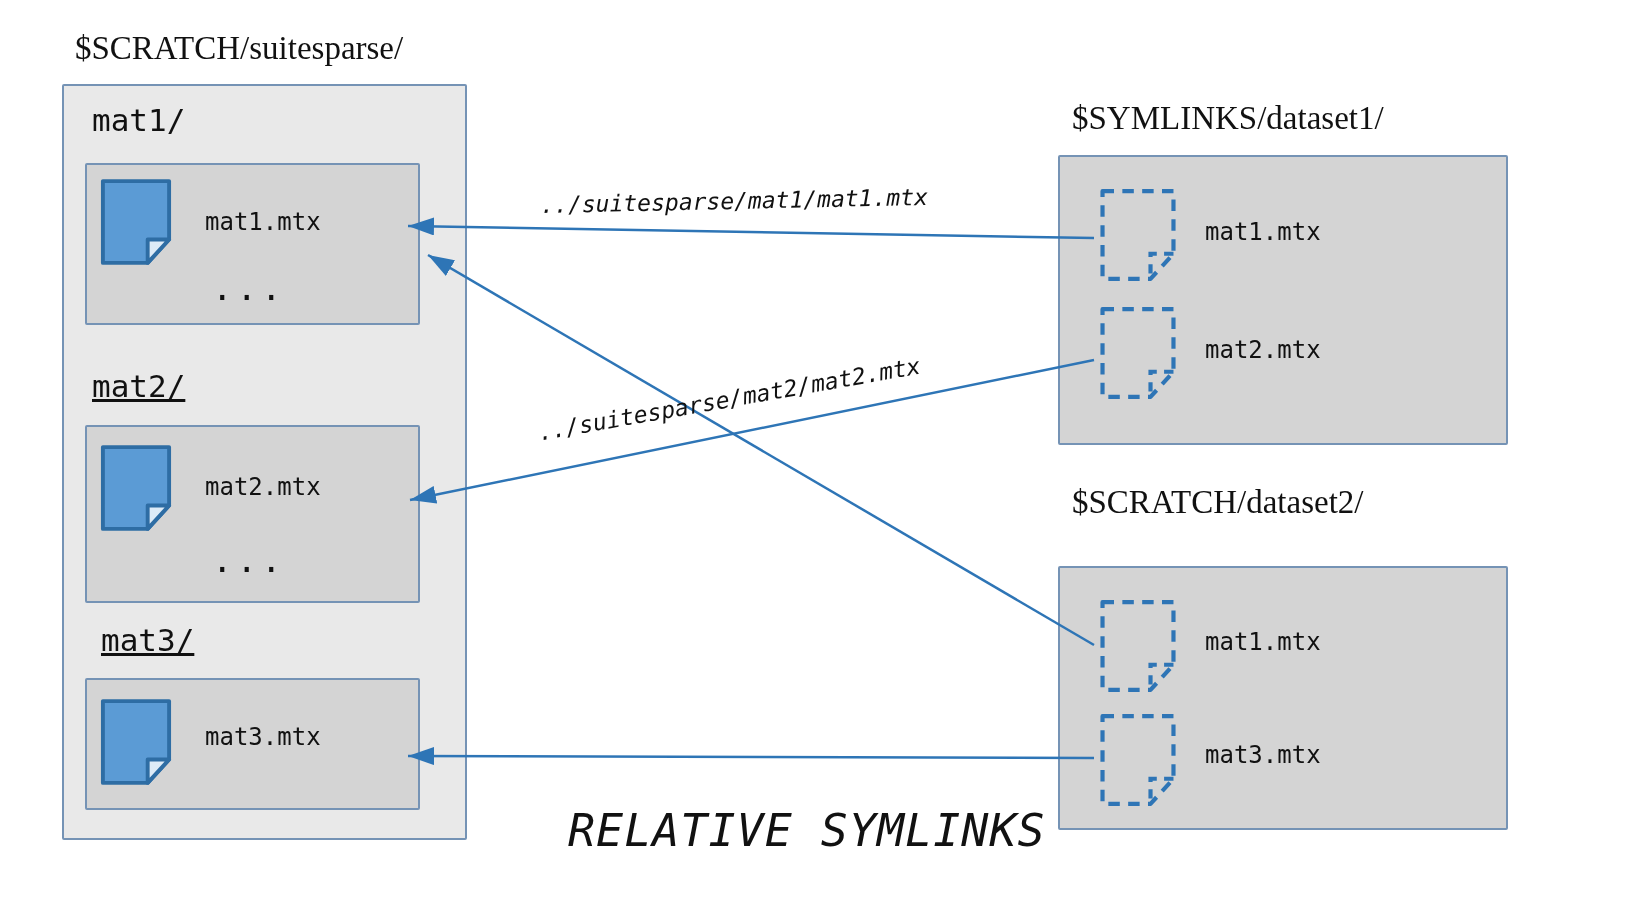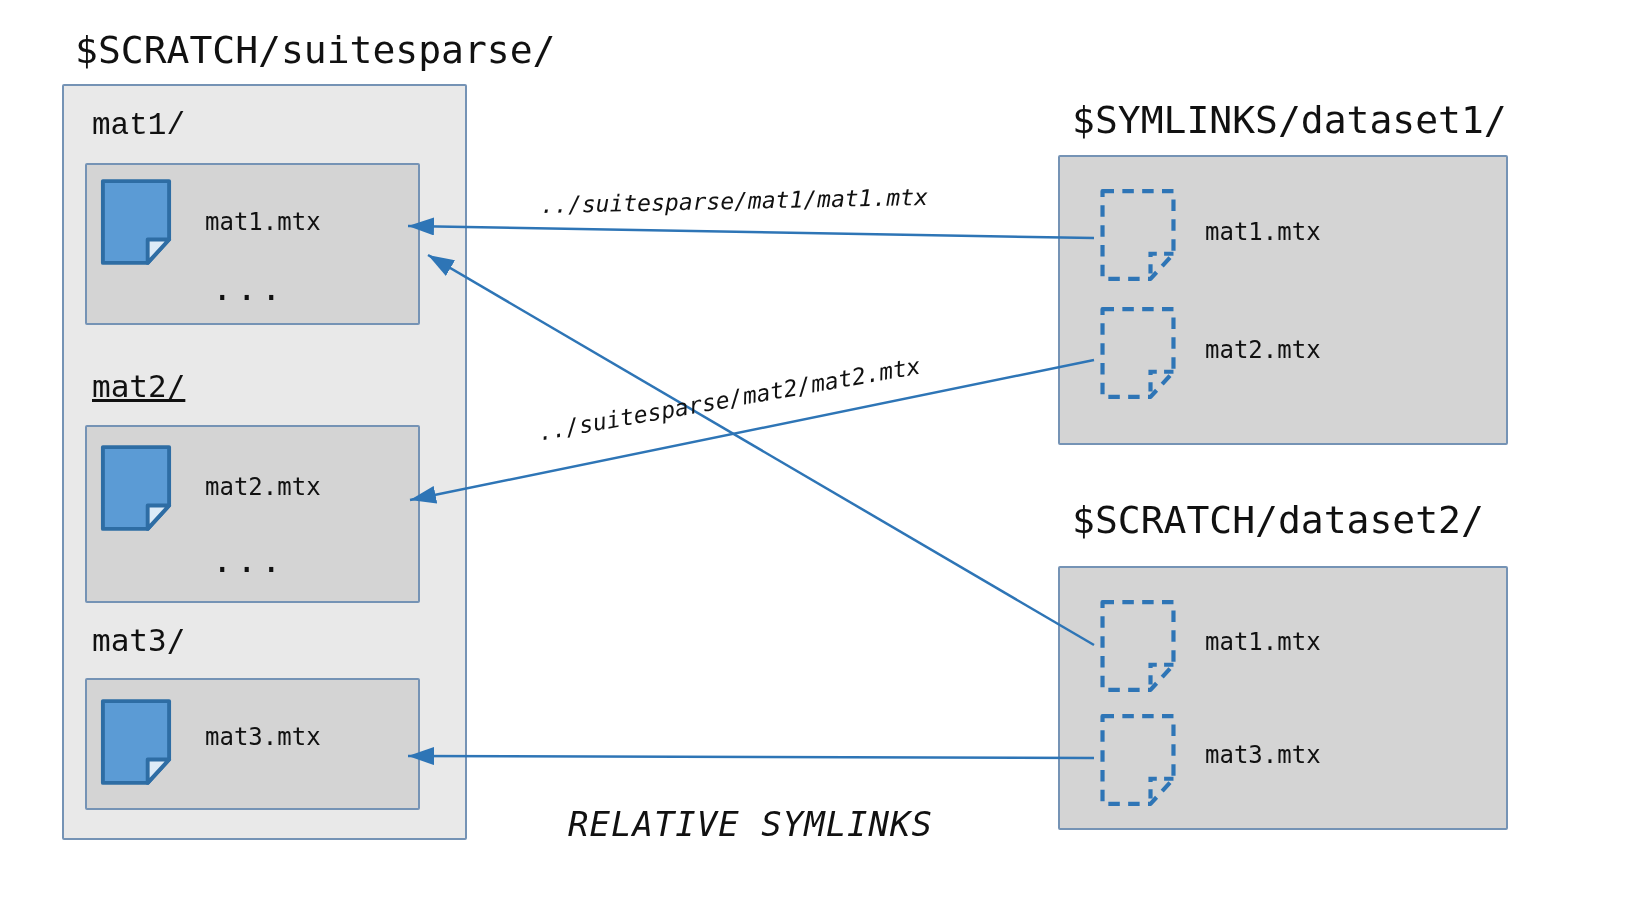--- a/index.html
+++ b/index.html
@@ -1,21 +1,21 @@
 <!DOCTYPE html>
 <html><head>
 <meta charset="utf-8">
 <style>
   * { margin: 0; padding: 0; box-sizing: border-box; }
   html, body { width: 1642px; height: 924px; background: #ffffff; overflow: hidden; }
   body { font-family: "DejaVu Sans Mono", monospace; color: #111; position: relative; }
 
   .abs { position: absolute; }
 
-  .heading { font-size: 38px; line-height: 1.1; white-space: nowrap; }
+  .heading { font-size: 33px; line-height: 1.1; white-space: nowrap; font-family: Liberation Serif, serif; }
 
   .outer-box {
     background: #E9E9E9;
     border: 2px solid #7593B5;
     border-radius: 2px;
   }
   .inner-box, .dataset-box {
     background: #D4D4D4;
     border: 2px solid #7593B5;
     border-radius: 2px;
@@ -28,60 +28,60 @@
   .link-label {
     font-size: 23px;
     font-style: italic;
     white-space: nowrap;
     color: #111;
   }
   #link-label-1 { transform: rotate(-1.2deg); transform-origin: 0 0; }
   #link-label-2 { transform: rotate(-10deg); transform-origin: 0 0; }
 
   .caption {
-    font-size: 34px;
+    font-size: 45px;
     font-style: italic;
     letter-spacing: 1px;
     white-space: nowrap;
   }
 
   svg.arrows {
     position: absolute;
     left: 0; top: 0;
     width: 1642px; height: 924px;
     pointer-events: none;
   }
   svg.arrows line { stroke: #2E75B6; stroke-width: 2.5; }
 </style>
 </head>
 <body>
 
 <div class="abs heading" style="left:75px; top:30px;">$SCRATCH/suitesparse/</div>
 
 <div class="abs outer-box" style="left:62px; top:84px; width:405px; height:756px;"></div>
 
-<div class="abs dir-label" style="left:92px; top:108px;font-family:Liberation Mono, monospace;">mat1/</div>
+<div class="abs dir-label" style="left:92px; top:102px;">mat1/</div>
 <div class="abs inner-box" style="left:85px; top:163px; width:335px; height:162px;"></div>
 <svg class="abs" style="left:99px; top:177px;" width="74" height="90" viewBox="0 0 76 92">
   <path d="M4 4 H72 V64 L50 88 H4 Z" fill="#5B9BD5" stroke="#2E6DA4" stroke-width="4" stroke-linejoin="round"></path>
   <path d="M72 64 L50 64 L50 88 Z" fill="#DDEBF7" stroke="#2E6DA4" stroke-width="4" stroke-linejoin="round"></path>
 </svg>
 <div class="abs file-label" style="left:205px; top:208px;">mat1.mtx</div>
 <div class="abs ellipsis" style="left:212px; top:268px;">...</div>
 
 <div class="abs dir-label" style="left:92px; top:368px;text-decoration:underline;">mat2/</div>
 <div class="abs inner-box" style="left:85px; top:425px; width:335px; height:178px;"></div>
 <svg class="abs" style="left:99px; top:443px;" width="74" height="90" viewBox="0 0 76 92">
   <path d="M4 4 H72 V64 L50 88 H4 Z" fill="#5B9BD5" stroke="#2E6DA4" stroke-width="4" stroke-linejoin="round"></path>
   <path d="M72 64 L50 64 L50 88 Z" fill="#DDEBF7" stroke="#2E6DA4" stroke-width="4" stroke-linejoin="round"></path>
 </svg>
 <div class="abs file-label" style="left:205px; top:473px;">mat2.mtx</div>
 <div class="abs ellipsis" style="left:212px; top:540px;">...</div>
 
-<div class="abs dir-label" style="left:92px; top:622px;">mat3/</div>
+<div class="abs dir-label" style="left:101px; top:622px;text-decoration:underline;">mat3/</div>
 <div class="abs inner-box" style="left:85px; top:678px; width:335px; height:132px;"></div>
 <svg class="abs" style="left:99px; top:697px;" width="74" height="90" viewBox="0 0 76 92">
   <path d="M4 4 H72 V64 L50 88 H4 Z" fill="#5B9BD5" stroke="#2E6DA4" stroke-width="4" stroke-linejoin="round"></path>
   <path d="M72 64 L50 64 L50 88 Z" fill="#DDEBF7" stroke="#2E6DA4" stroke-width="4" stroke-linejoin="round"></path>
 </svg>
 <div class="abs file-label" style="left:205px; top:723px;">mat3.mtx</div>
 
 <div class="abs heading" style="left:1072px; top:100px;">$SYMLINKS/dataset1/</div>
 <div class="abs dataset-box" style="left:1058px; top:155px; width:450px; height:290px;"></div>
 
@@ -90,21 +90,21 @@
   <path d="M72 64 L50 64 L50 88" fill="none" stroke="#2E75B6" stroke-width="4" stroke-dasharray="9 7"></path>
 </svg>
 <div class="abs file-label" style="left:1205px; top:218px;">mat1.mtx</div>
 
 <svg class="abs" style="left:1098px; top:305px;" width="80" height="96" viewBox="0 0 76 92">
   <path d="M4 4 H72 V64 L50 88 H4 Z" fill="none" stroke="#2E75B6" stroke-width="4" stroke-dasharray="11 8" stroke-linejoin="round"></path>
   <path d="M72 64 L50 64 L50 88" fill="none" stroke="#2E75B6" stroke-width="4" stroke-dasharray="9 7"></path>
 </svg>
 <div class="abs file-label" style="left:1205px; top:336px;">mat2.mtx</div>
 
-<div class="abs heading" style="left:1072px; top:500px;">$SCRATCH/dataset2/</div>
+<div class="abs heading" style="left:1072px; top:484px;">$SCRATCH/dataset2/</div>
 <div class="abs dataset-box" style="left:1058px; top:566px; width:450px; height:264px;"></div>
 
 <svg class="abs" style="left:1098px; top:598px;" width="80" height="96" viewBox="0 0 76 92">
   <path d="M4 4 H72 V64 L50 88 H4 Z" fill="none" stroke="#2E75B6" stroke-width="4" stroke-dasharray="11 8" stroke-linejoin="round"></path>
   <path d="M72 64 L50 64 L50 88" fill="none" stroke="#2E75B6" stroke-width="4" stroke-dasharray="9 7"></path>
 </svg>
 <div class="abs file-label" style="left:1205px; top:628px;">mat1.mtx</div>
 
 <svg class="abs" style="left:1098px; top:712px;" width="80" height="96" viewBox="0 0 76 92">
   <path d="M4 4 H72 V64 L50 88 H4 Z" fill="none" stroke="#2E75B6" stroke-width="4" stroke-dasharray="11 8" stroke-linejoin="round"></path>

